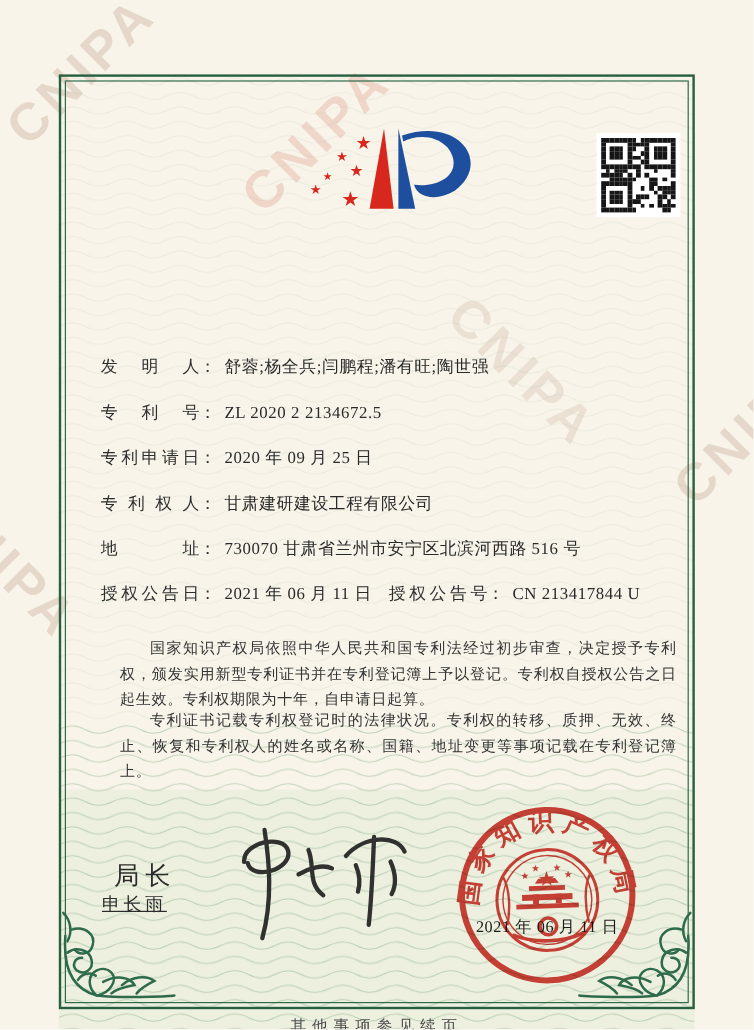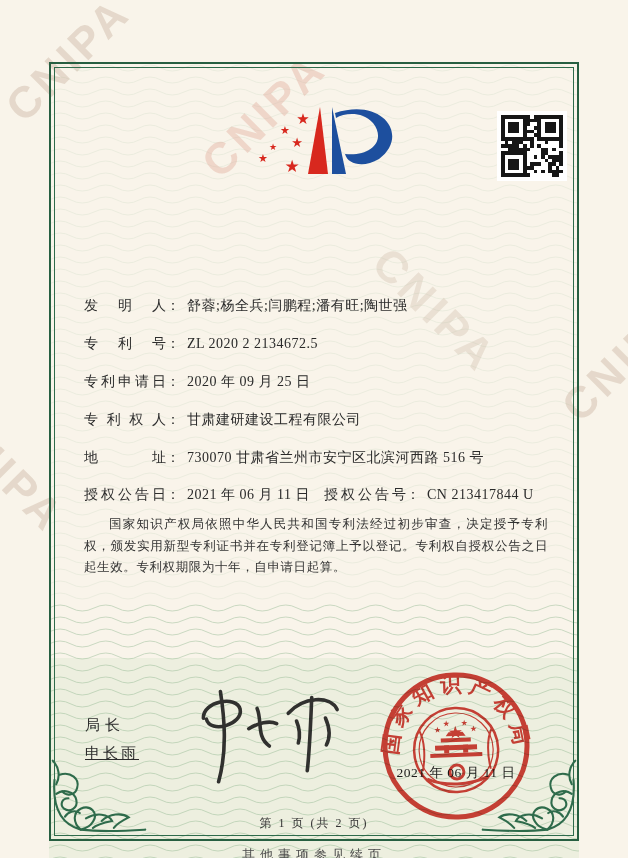--- a/index.html
+++ b/index.html
@@ -47,27 +47,27 @@
   }
   
   .row{position:absolute;left:84px;right:48px;font-size:14px;color:#303030;z-index:3;white-space:nowrap;}
   .flabel{display:inline-block;width:82px;text-align:justify;text-align-last:justify;color:#2e2e2e;}
   .colon{margin-right:7px;}
   .fvalue{letter-spacing:.5px;color:#2a2a2a;}
   .r1{top:259px}.r2{top:297px}.r3{top:335px}.r4{top:373px}.r5{top:411px}.r6{top:449px}.r7{top:486px}
   .pair2{position:absolute;left:240px;top:0;}
   
   .para{
-    position:absolute;left:84px;width:464px;margin:0;
+    position:absolute;left:84px;width:464px;margin:16px;
     font-size:12.5px;line-height:21.5px;letter-spacing:.6px;
     text-indent:2em;text-align:justify;color:#333;z-index:3;
   }
   .p1{top:514px}.p2{top:574px}
   
-  .director-title{position:absolute;left:85px;top:716px;font-size:15px;letter-spacing:5px;color:#2b2b2b;z-index:3;font-family:Liberation Serif, serif;}
+  .director-title{position:absolute;left:95px;top:716px;font-size:21px;letter-spacing:5px;color:#2b2b2b;z-index:3;font-family:Liberation Serif, serif;}
   .director-name{position:absolute;left:85px;top:744px;font-size:15px;letter-spacing:3px;color:#2b2b2b;z-index:3;text-decoration:underline;}
   .signature{position:absolute;left:186px;top:686px;z-index:3;transform:rotate(-2deg);}
   
   .seal-date{
     position:absolute;left:378px;top:764px;width:156px;text-align:center;
     font-size:13.5px;color:#1d1d1d;letter-spacing:.5px;z-index:4;mix-blend-mode:multiply;
   }
   .seal{position:absolute;left:380px;top:670px;z-index:5;mix-blend-mode:multiply;opacity:.93;transform:rotate(-2deg);}
   
   .footer-page{position:absolute;left:0;right:0;top:815px;text-align:center;font-size:12px;letter-spacing:2px;color:#333;z-index:3;}
@@ -331,20 +331,21 @@
   <div class="row r7">
     <span>
       <span class="flabel">授权公告日</span><span class="colon">：</span><span class="fvalue">2021 年 06 月 11 日</span>
     </span>
     <span class="pair2">
       <span class="flabel">授权公告号</span><span class="colon">：</span><span class="fvalue">CN 213417844 U</span>
     </span>
   </div>
 
   <p class="para p1">国家知识产权局依照中华人民共和国专利法经过初步审查，决定授予专利权，颁发实用新型专利证书并在专利登记簿上予以登记。专利权自授权公告之日起生效。专利权期限为十年，自申请日起算。</p>
+  <p class="para p2">专利证书记载专利权登记时的法律状况。专利权的转移、质押、无效、终止、恢复和专利权人的姓名或名称、国籍、地址变更等事项记载在专利登记簿上。</p>
 
   <div class="director-title">局长</div>
   <div class="director-name">申长雨</div>
 
   <svg class="signature" width="165" height="98" viewBox="0 0 165 98">
     <g fill="none" stroke="#1c1c1c" stroke-width="3.6" stroke-linecap="round" opacity=".9">
       <path d="M18,30 C18,13 52,8 55,22 C58,38 24,46 21,31"></path>
       <path d="M36,4 C39,30 41,62 31,94"></path>
       <path d="M72,22 C77,35 70,50 83,60"></path>
       <path d="M63,42 C72,37 84,34 91,38"></path>
@@ -380,16 +381,15 @@
         <rect x="-26" y="3" width="52" height="4"></rect>
         <rect x="-12" y="-5" width="5" height="8"></rect>
         <rect x="7" y="-5" width="5" height="8"></rect>
       </g>
       <circle cx="0" cy="22" r="7" fill="none" stroke="#d0342c" stroke-width="3"></circle>
       <path d="M-30,28 C-12,36 12,36 30,28" fill="none" stroke="#d0342c" stroke-width="3"></path>
       <path d="M-34,20 C-31,6 -31,-10 -36,-20 M34,20 C31,6 31,-10 36,-20" fill="none" stroke="#d0342c" stroke-width="2"></path>
     </g>
   </svg>
 
-  <div class="footer-page">第 1 页 (共 2 页)</div>
   <div class="continuation">其他事项参见续页</div>
 
 </div>
 
 </body></html>

